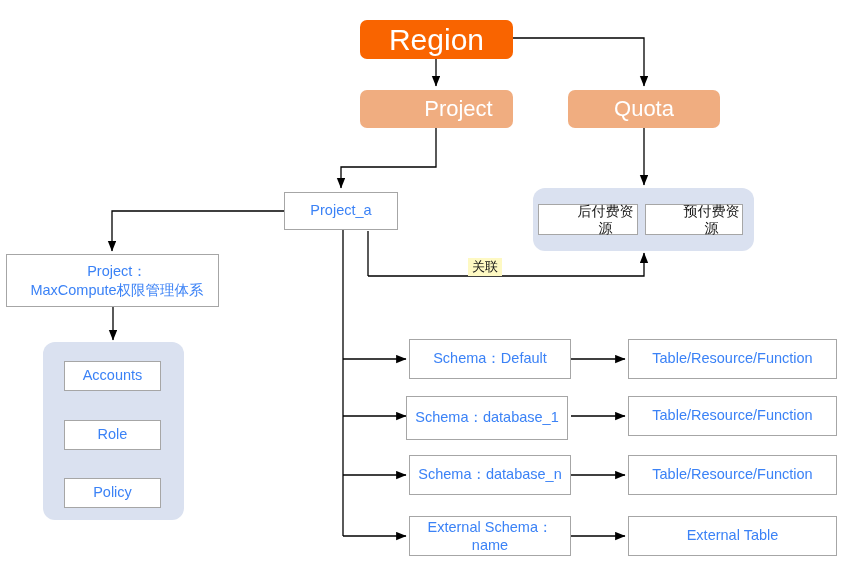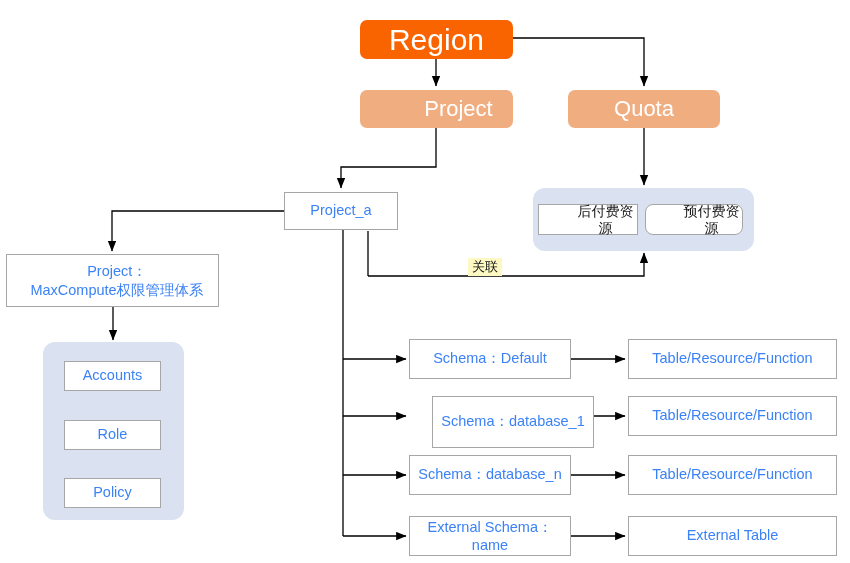--- a/index.html
+++ b/index.html
@@ -143,21 +143,21 @@
     <span>Quota</span>
   </div>
 
   <div class="node box" style="left:284px; top:192px; width:114px; height:38px;">
     <span>Project_a</span>
   </div>
 
   <div class="node box-sm" style="left:538px; top:204px; width:100px; height:31px;">
     <span>后付费资源</span>
   </div>
-  <div class="node box-sm" style="left:645px; top:204px; width:98px; height:31px;border-radius:8px;">
+  <div class="node box-sm" style="left:645px; top:204px; width:98px; height:31px;">
     <span>预付费资源</span>
   </div>
 
   <div class="edge-label" style="left:468px; top:258px;">
     <span>关联</span>
   </div>
 
   <div class="node box two-line" style="left:6px; top:254px; width:213px; height:53px; flex-direction:column;padding-left:9px;">
     <span>Project：</span>
     <span>MaxCompute权限管理体系</span>
@@ -169,21 +169,21 @@
   <div class="node box" style="left:64px; top:420px; width:97px; height:30px;">
     <span>Role</span>
   </div>
   <div class="node box" style="left:64px; top:478px; width:97px; height:30px;">
     <span>Policy</span>
   </div>
 
   <div class="node box" style="left:409px; top:339px; width:162px; height:40px;">
     <span>Schema：Default</span>
   </div>
-  <div class="node box" style="left:432px; top:396px; width:162px; height:52px;text-align:right;">
+  <div class="node box" style="left:406px; top:396px; width:162px; height:44px;text-align:right;">
     <span>Schema：database_1</span>
   </div>
   <div class="node box" style="left:409px; top:455px; width:162px; height:40px;">
     <span>Schema：database_n</span>
   </div>
   <div class="node box two-line" style="left:409px; top:516px; width:162px; height:40px; flex-direction:column;text-align:center;">
     <span>External Schema：</span>
     <span>name</span>
   </div>
 

